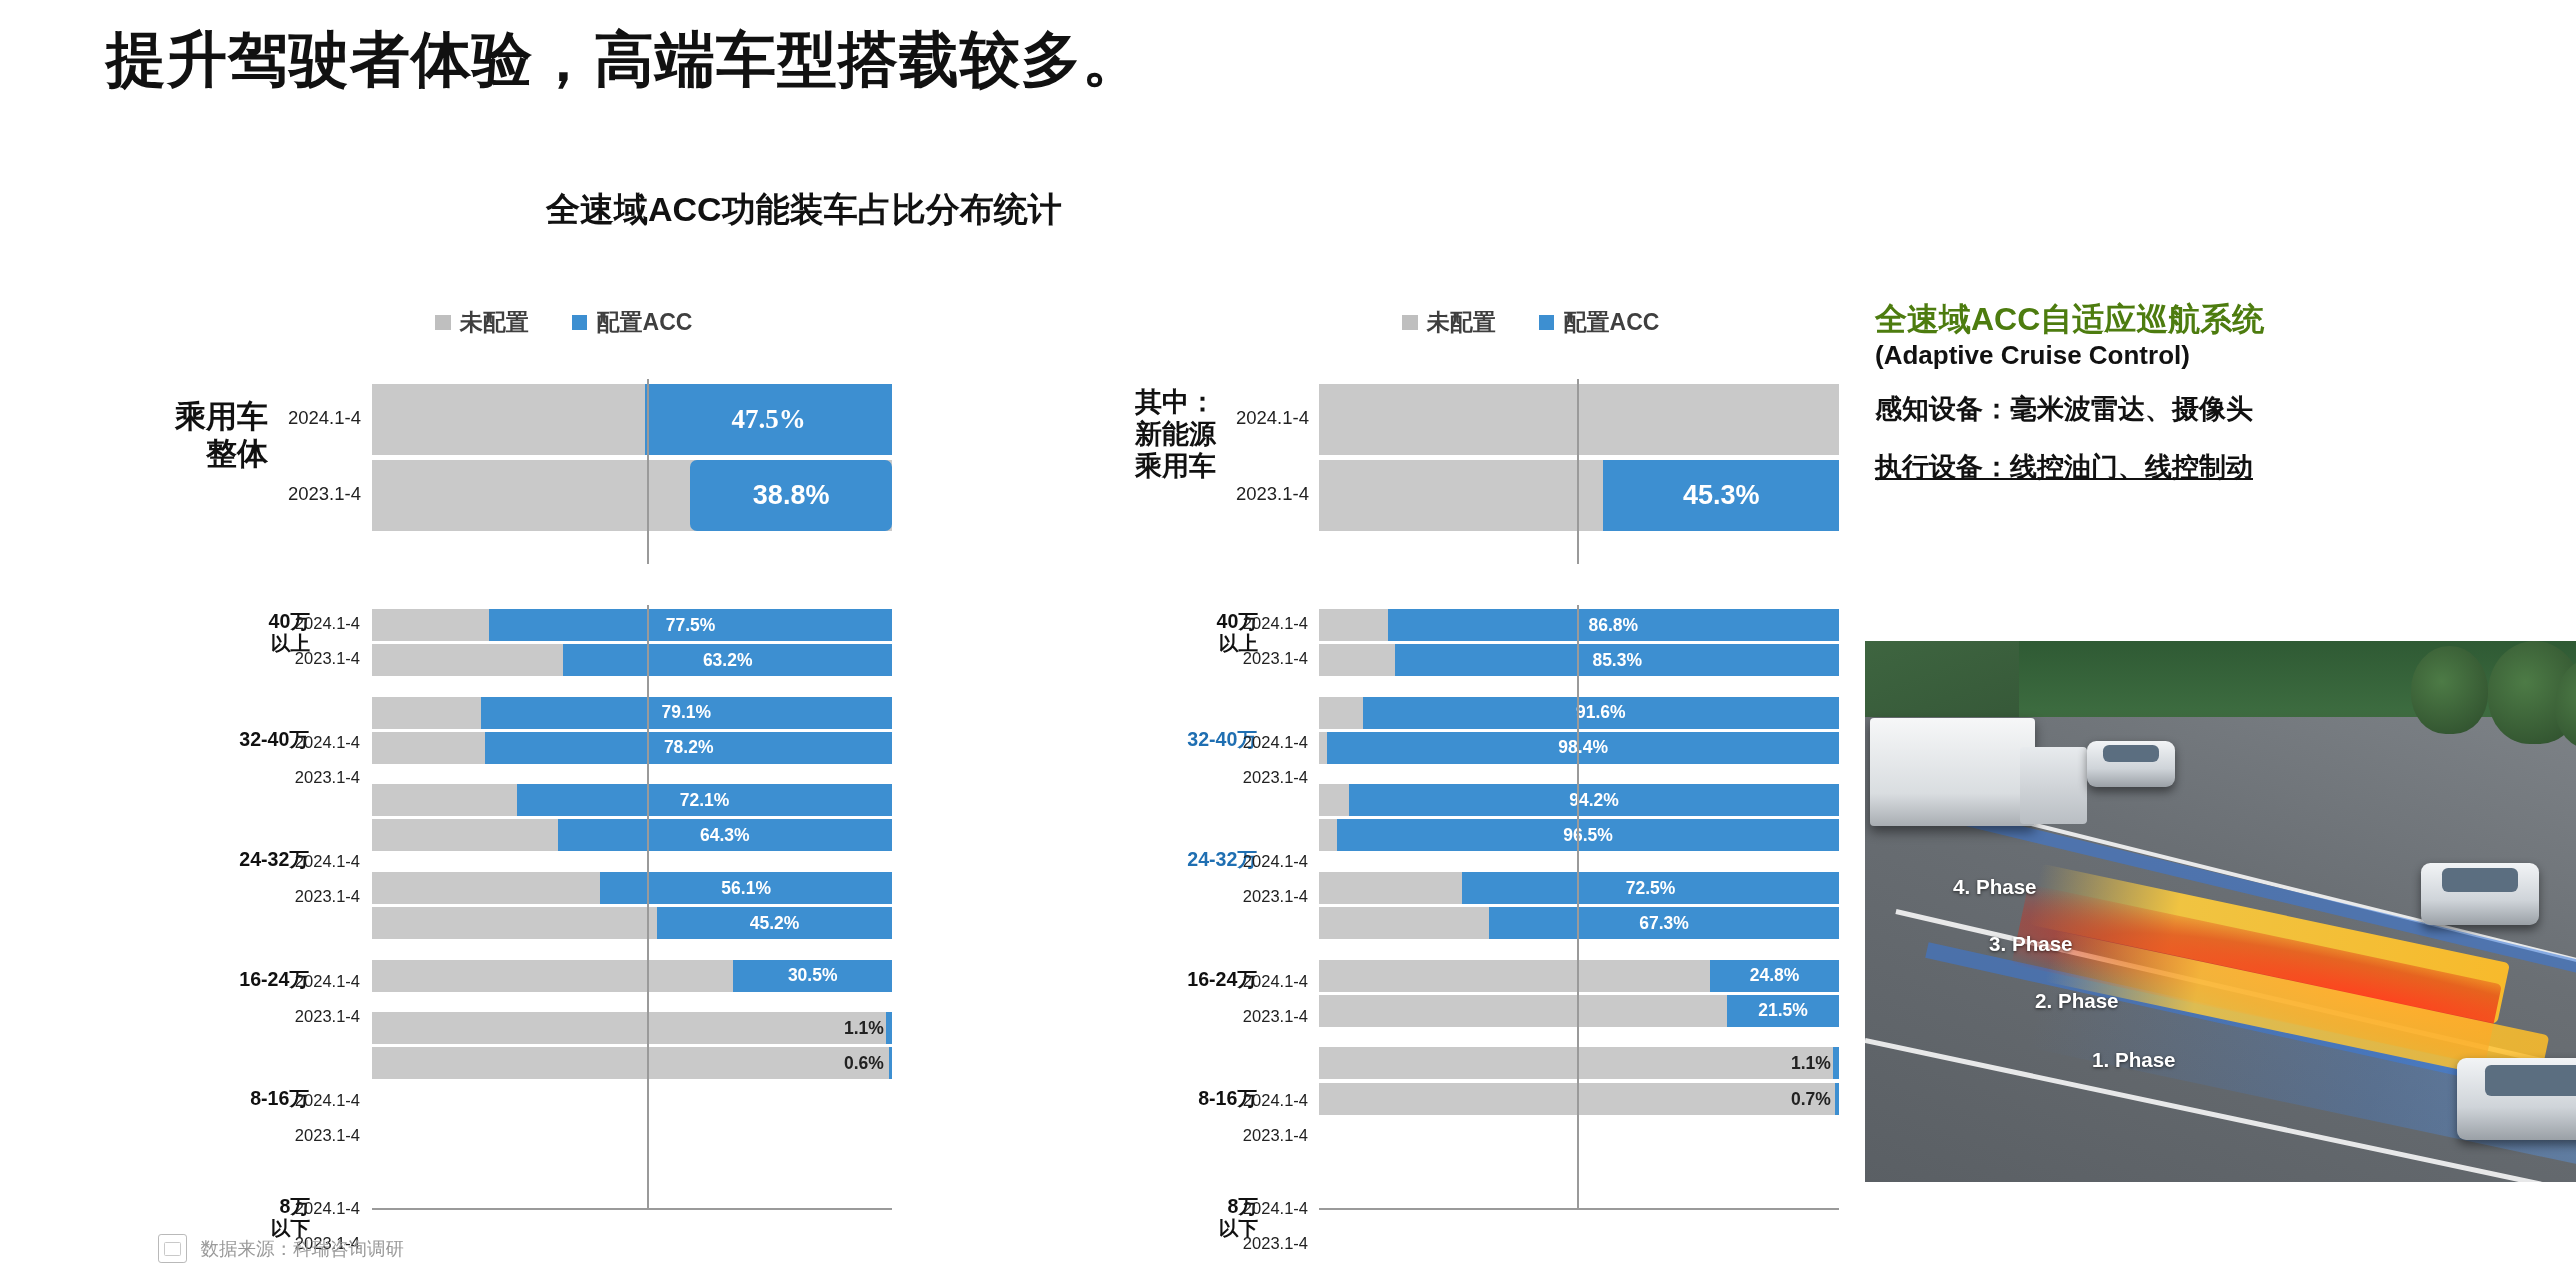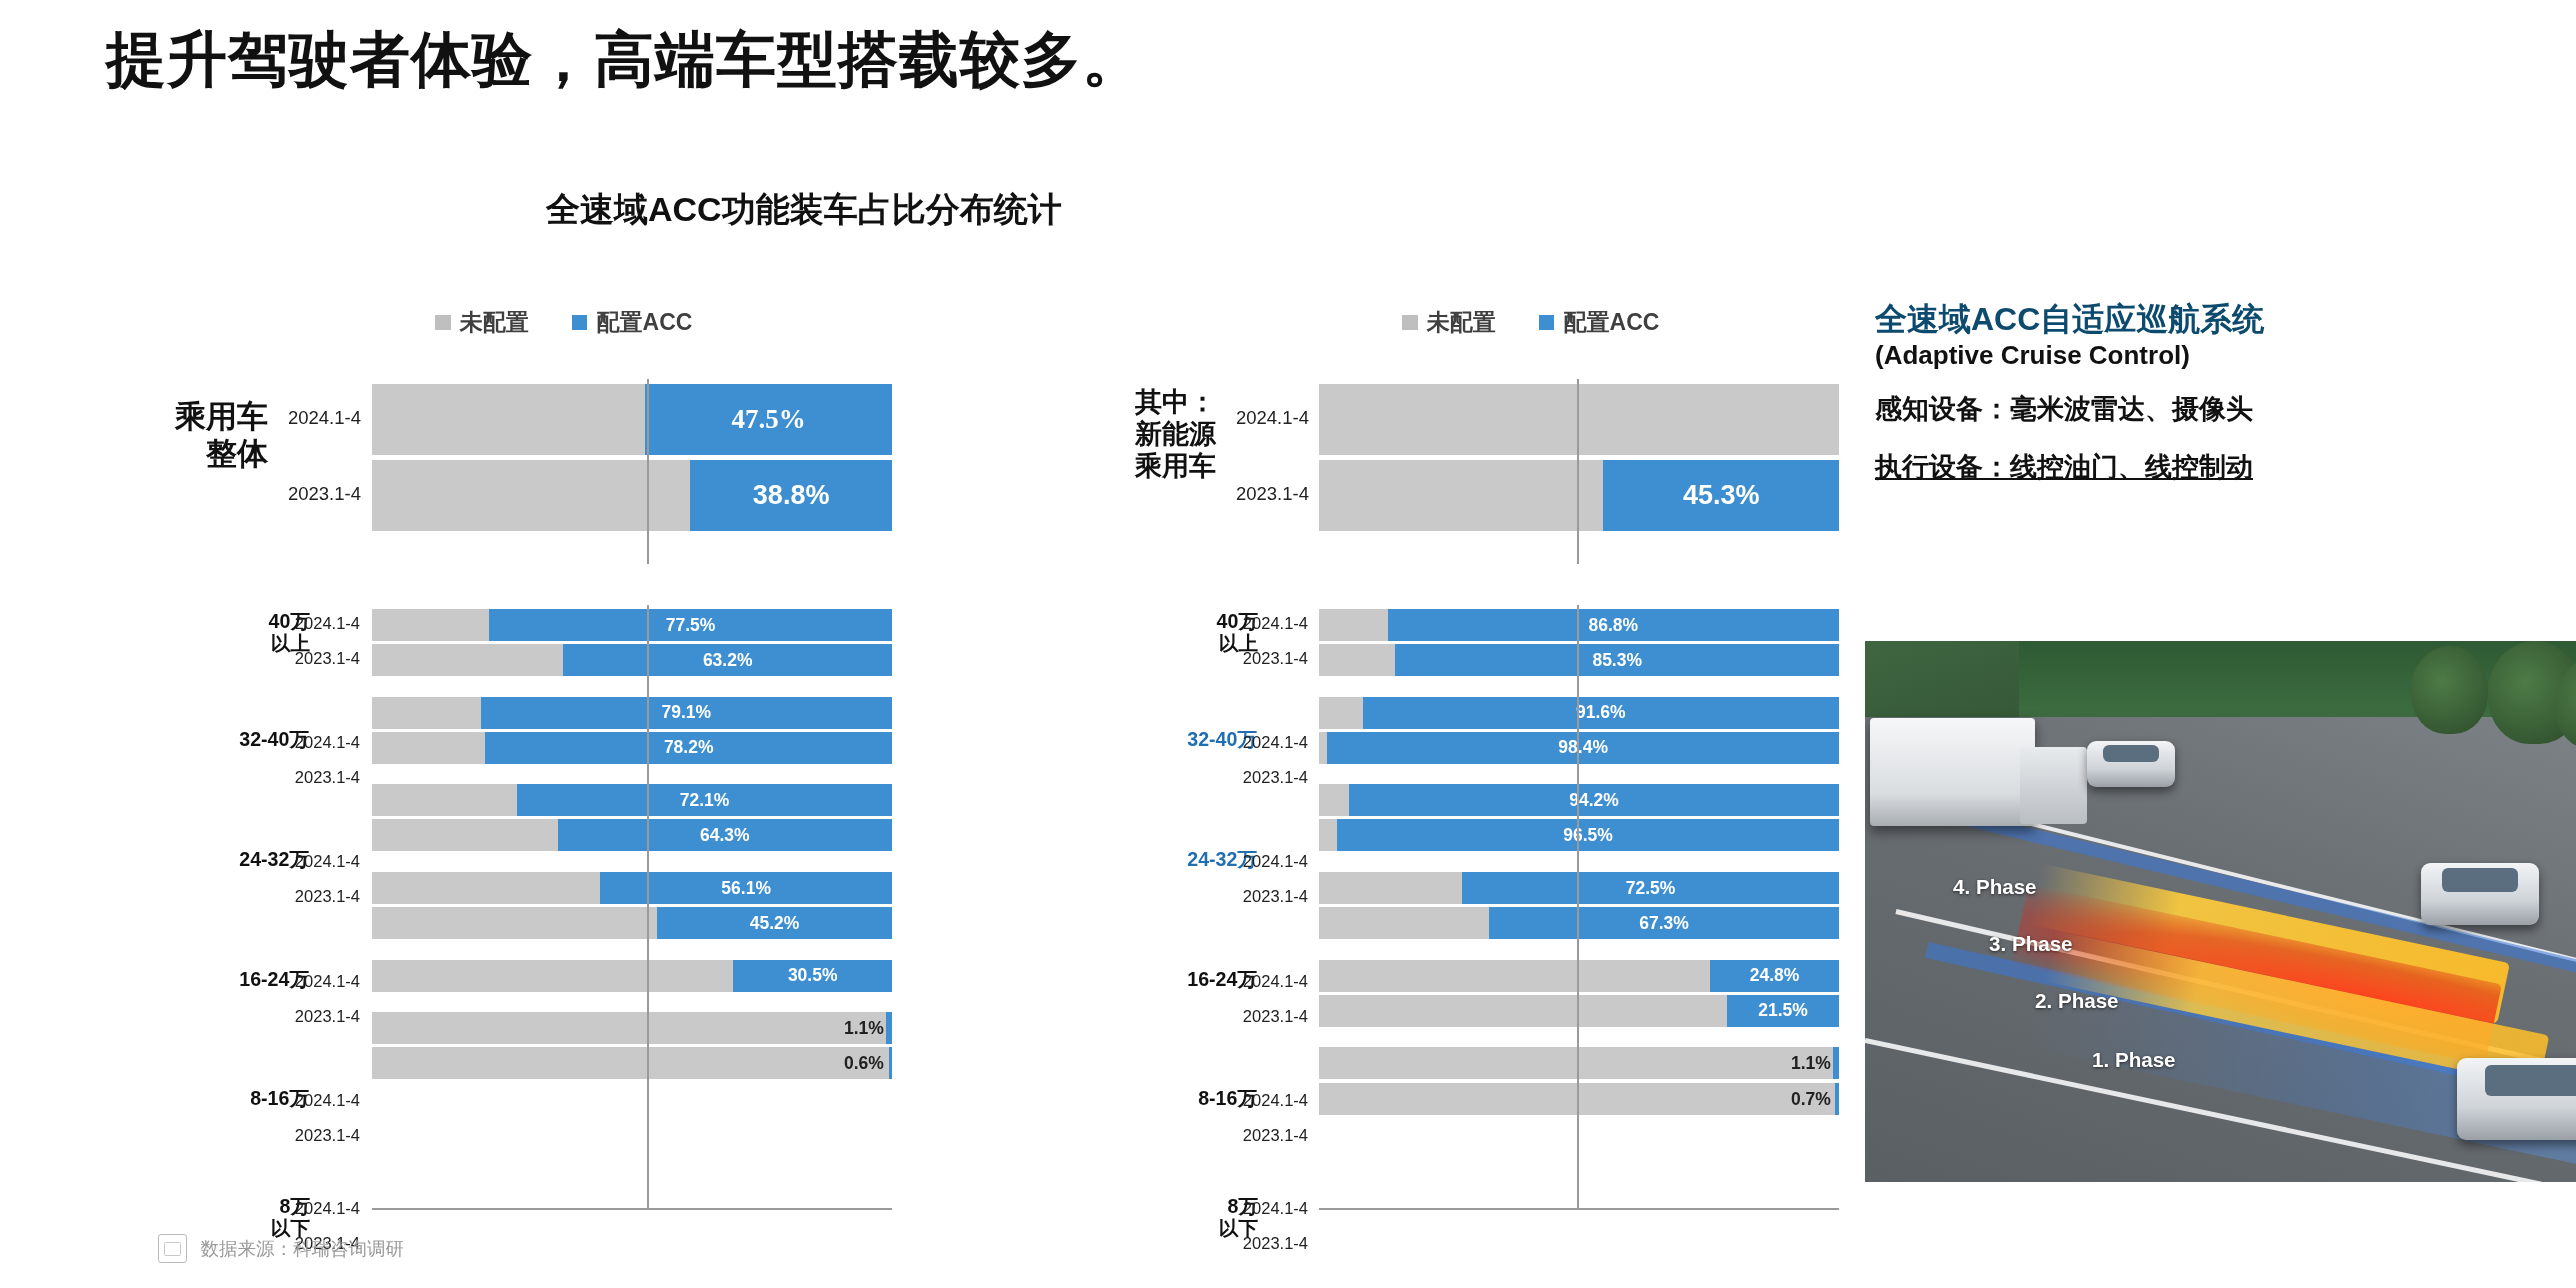--- a/index.html
+++ b/index.html
@@ -160,21 +160,21 @@
     background: #9a9a9a;
   }
 
   
   .info-title {
     position: absolute;
     left: 1875px;
     top: 298px;
     font-size: 32px;
     font-weight: bold;
-    color: #0c4a6e;
+    color: #4d7c0f;
     white-space: nowrap;
   }
   .info-sub {
     position: absolute;
     left: 1875px;
     top: 340px;
     font-size: 26px;
     font-weight: bold;
     color: #111111;
     white-space: nowrap;
@@ -341,21 +341,21 @@
 
   <div class="top-block" style="left:372px; top:384px; width:520px;">
     <div class="top-row">
       <div class="bar-track"></div>
       <div class="bar-fill" style="width:47.5%;font-family:Liberation Serif, serif;">
         <span>47.5%</span>
       </div>
     </div>
     <div class="top-row">
       <div class="bar-track"></div>
-      <div class="bar-fill" style="width:38.8%;">
+      <div class="bar-fill" style="width:38.8%;border-radius:7px;">
         <span>38.8%</span>
       </div>
     </div>
   </div>
   <div class="row-label" style="left:258px; top:407px; width:103px;">2024.1-4</div>
   <div class="row-label" style="left:258px; top:483px; width:103px;">2023.1-4</div>
   <div class="axis-line" style="left:647px; top:379px; height:185px;"></div>
 
   <div class="rows-block" style="left:372px; top:609px; width:520px;">
 

